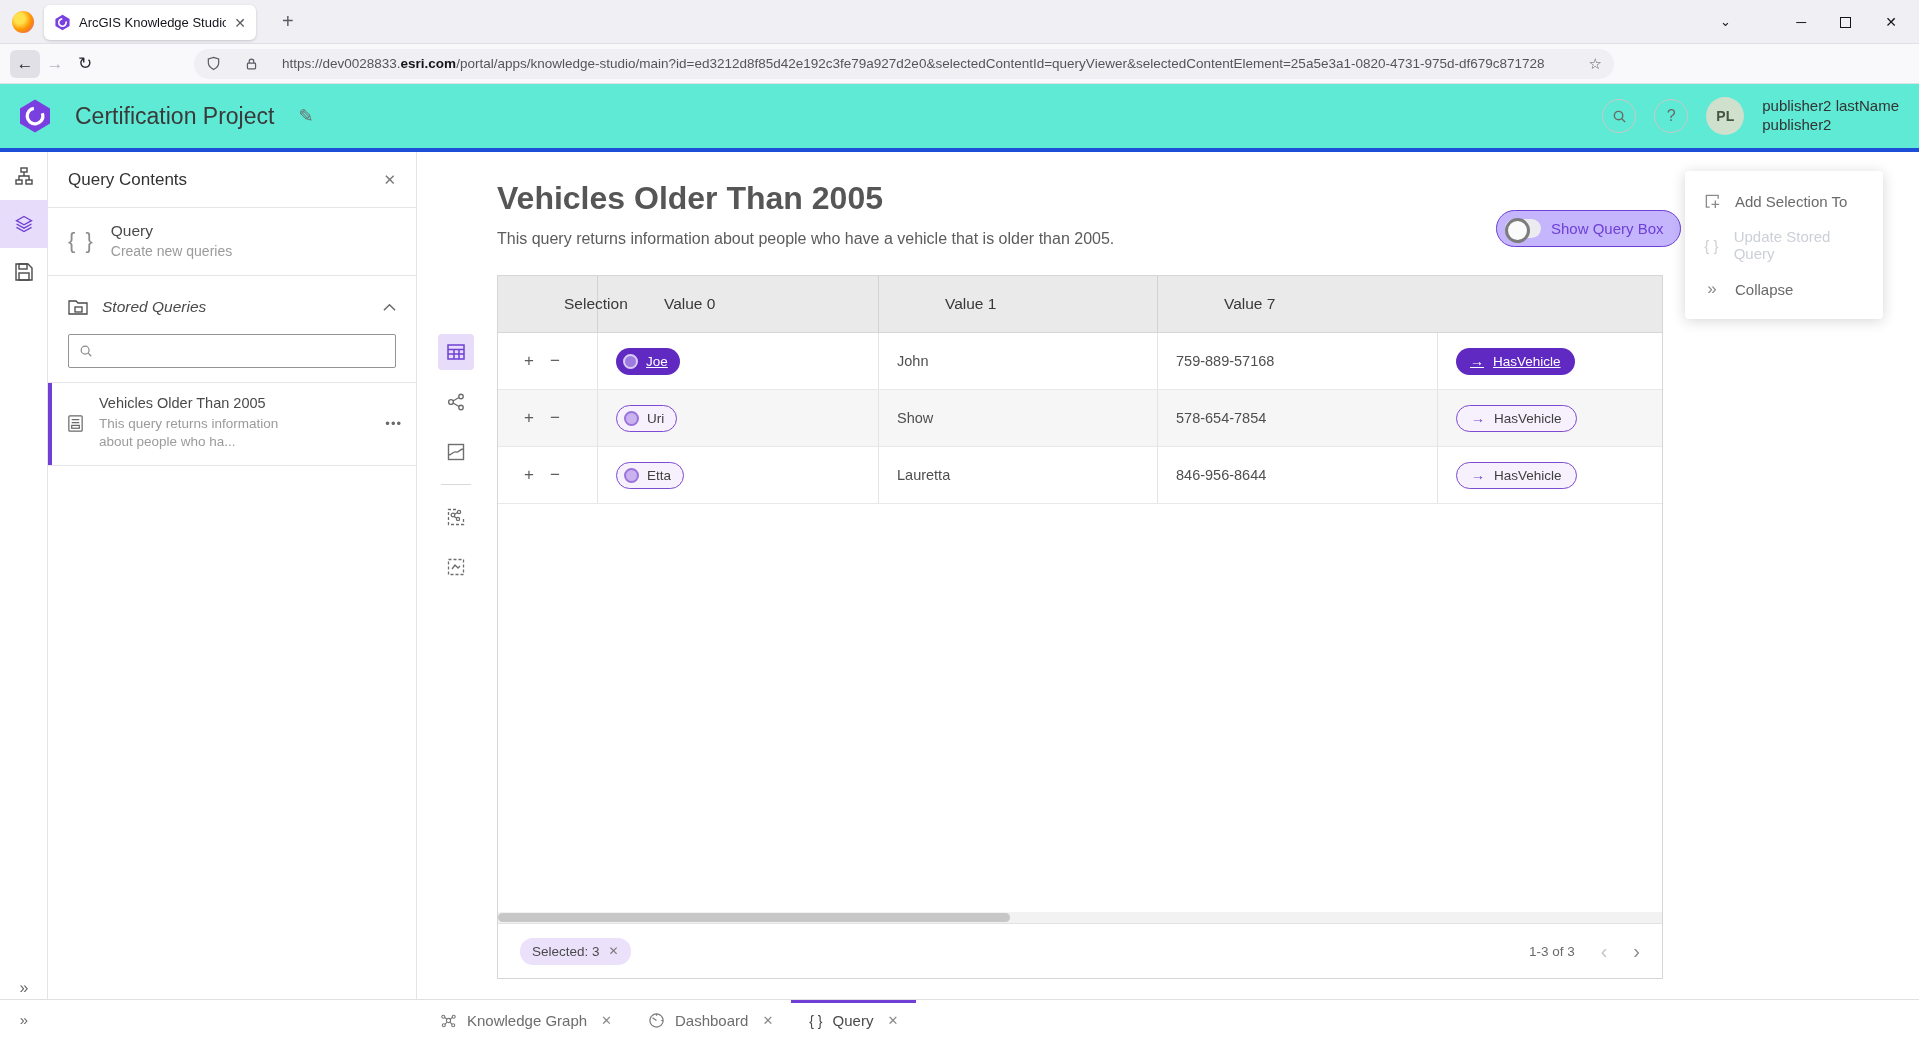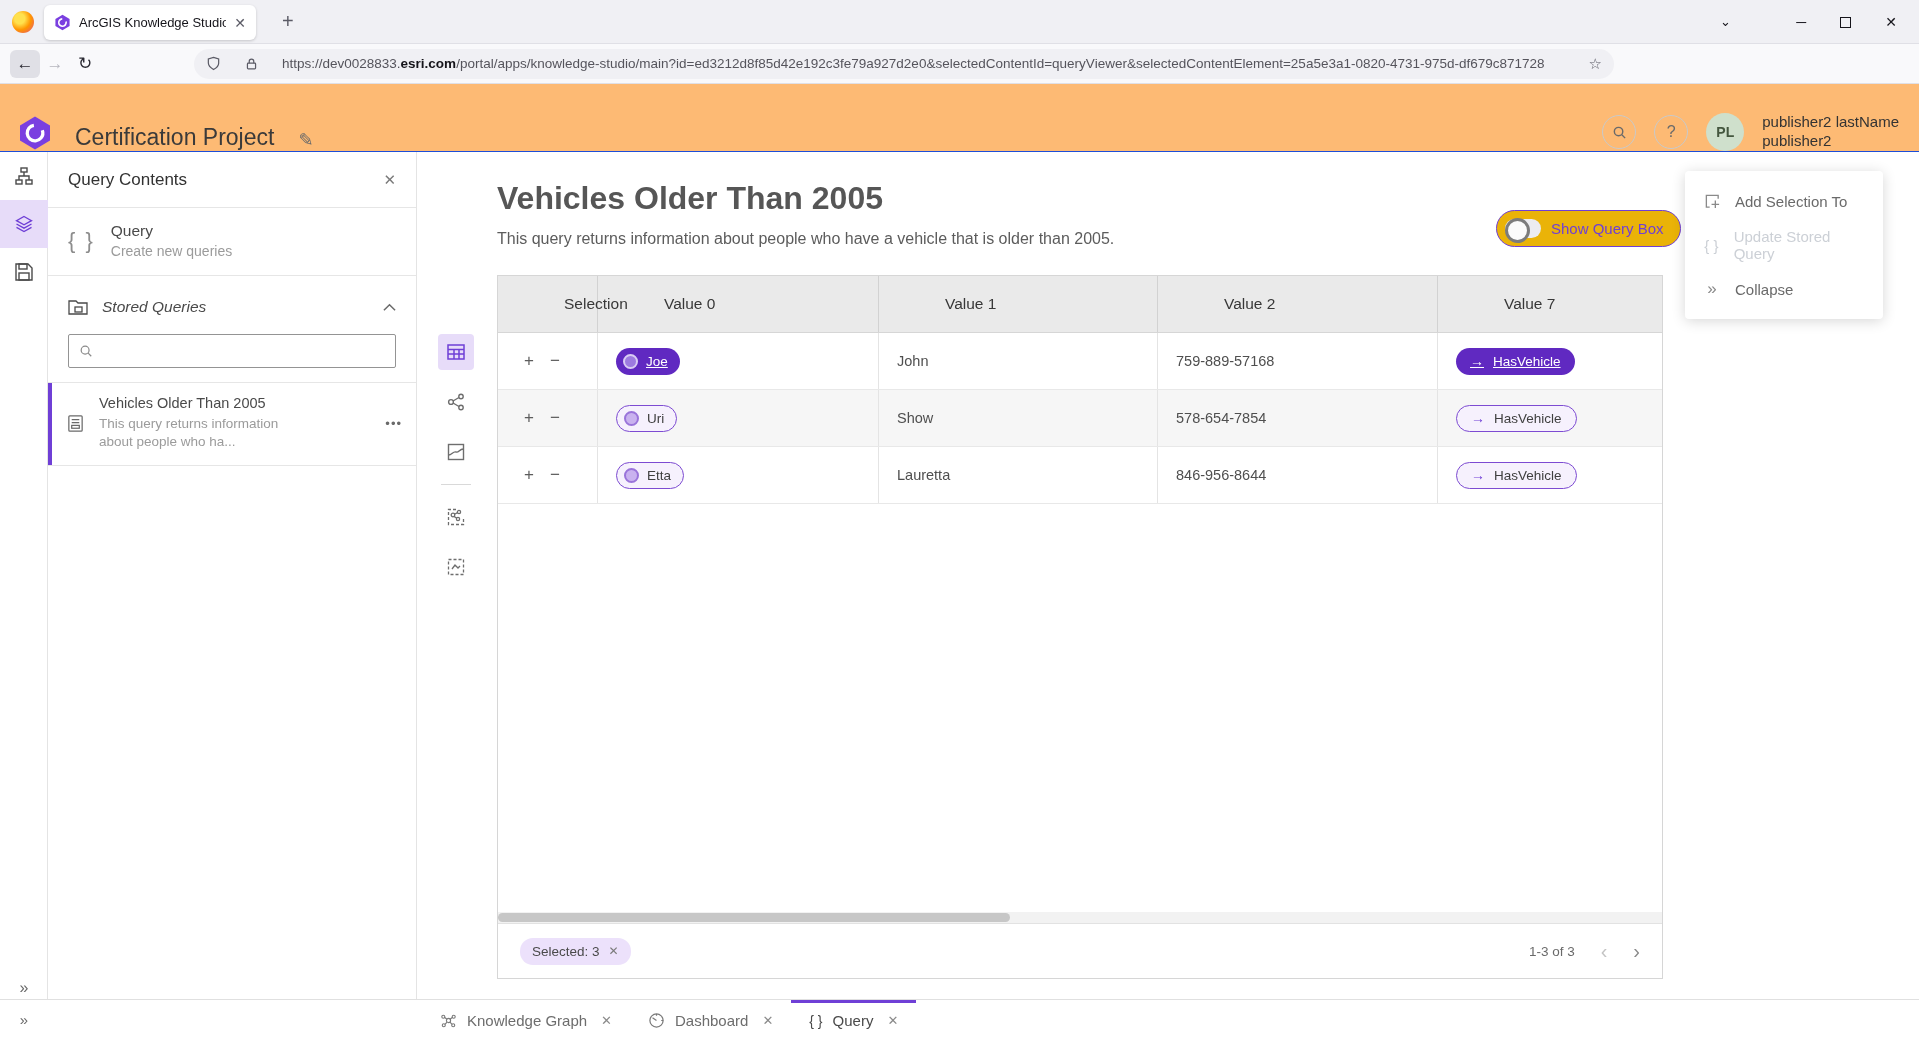--- a/index.html
+++ b/index.html
@@ -26,21 +26,21 @@
   .nav-fwd { color:#b6b6be; }
   .urlbar { position:relative; margin-left:94px; width:1420px; height:30px; background:#f0f0f4; border-radius:15px; display:flex; align-items:center; padding:0 12px; gap:24px; }
   .url-text { font-size:13.5px; color:#55545c; white-space:nowrap; overflow:hidden; }
   .url-text b { color:#15141a; font-weight:700; }
   .url-star { margin-left:auto; color:#5b5b66; font-size:15px; }
   .nav-right { position:absolute; right:14px; top:52px; display:flex; gap:22px; align-items:center; color:#4a4a52; }
 
   .icon-svg { display:inline-block; vertical-align:middle; }
 
   
-  .app-header { position:absolute; left:0; top:84px; width:100%; height:68px; background:#fdba74; border-bottom:1px solid #1d4ed8; display:flex; align-items:flex-end; }
+  .app-header { position:absolute; left:0; top:84px; width:100%; height:68px; background:#5eead4; border-bottom:4px solid #1d4ed8; display:flex; align-items:center; }
   .app-logo { width:36px; height:36px; margin-left:17px; }
   .project-title { font-size:23px; color:#3a3a3a; margin-left:22px; font-weight:500; }
   .edit-pencil { margin-left:24px; color:#6a6a6a; font-size:18px; }
   .header-right { margin-left:auto; display:flex; align-items:center; gap:18px; padding-right:20px; }
   .circle-btn { width:34px; height:34px; border:1px solid #c9c9c9; border-radius:50%; display:flex; align-items:center; justify-content:center; color:#6a6a6a; font-size:16px; }
   .avatar { width:38px; height:38px; border-radius:50%; background:#cfe0cc; color:#44573f; display:flex; align-items:center; justify-content:center; font-size:14px; font-weight:700; }
   .username { font-size:15px; color:#333; line-height:1.25; }
 
   
   .app-body { position:absolute; left:0; top:152px; width:100%; height:847px; }
@@ -63,21 +63,21 @@
   .searchbox input { border:none; outline:none; flex:1; font-size:14px; background:transparent; font-family:inherit; }
   .stored-item { position:relative; display:flex; gap:14px; padding:12px 14px 14px 18px; border-top:1px solid #e6e6e6; border-bottom:1px solid #e6e6e6; }
   .stored-item::before { content:""; position:absolute; left:0; top:0; bottom:0; width:4px; background:#6f3fd6; }
   .si-title { font-size:14.5px; color:#4a4a4a; }
   .si-desc { font-size:13.5px; color:#9b9b9b; line-height:1.35; margin-top:4px; width:210px; }
   .si-ellipsis { margin-left:auto; align-self:center; color:#6a6a6a; font-size:13px; letter-spacing:1px; }
 
   .content { position:absolute; left:417px; top:0; right:0; height:100%; background:#fff; }
   .page-title { position:absolute; left:80px; top:28px; font-size:32px; font-weight:600; color:#565656; }
   .page-desc { position:absolute; left:80px; top:78px; font-size:16px; color:#5c5c5c; }
-  .show-qbox { position:absolute; left:1079px; top:58px; height:37px; border:1.5px solid #6f3fd6; border-radius:19px; display:flex; align-items:center; gap:10px; padding:0 16px 0 8px; color:#6f3fd6; font-size:15px; background:#eab308; }
+  .show-qbox { position:absolute; left:1079px; top:58px; height:37px; border:1.5px solid #6f3fd6; border-radius:19px; display:flex; align-items:center; gap:10px; padding:0 16px 0 8px; color:#6f3fd6; font-size:15px; background:#c4b5fd; }
   .toggle { width:36px; height:19px; background:#ececf0; border-radius:10px; position:relative; }
   .toggle::after { content:""; position:absolute; left:0; top:-1px; width:19px; height:19px; background:#fbfbfb; border:3px solid #7c7c7c; border-radius:50%; }
 
   .toolstrip { position:absolute; left:18px; top:182px; width:42px; display:flex; flex-direction:column; align-items:center; gap:14px; }
   .tool-btn { width:36px; height:36px; display:flex; align-items:center; justify-content:center; color:#6e6e6e; border-radius:4px; }
   .tool-btn.active { background:#e7dcf9; color:#6f3fd6; }
   .tool-div { width:30px; height:1px; background:#d9d9d9; }
 
   
   .card { position:absolute; left:80px; top:123px; width:1166px; height:704px; border:1px solid #d6d6d6; background:#fff; display:flex; flex-direction:column; }
@@ -320,21 +320,20 @@
               <path d="M6 12 L9 8 L12 11 L14 9"></path>
             </svg>
         </div>
       </div>
 
       <div class="card">
         <div class="tgrid thead">
           <div class="th">Selection</div>
           <div class="th">Value 0</div>
           <div class="th">Value 1</div>
-          <div class="th">Value 2</div>
           <div class="th">Value 7</div>
         </div>
 
         <div class="tgrid trow">
           <div class="td sel-cell">
               <span>+</span>
               <span>−</span>
             </div>
           <div class="td">
               <span class="pill solid">

